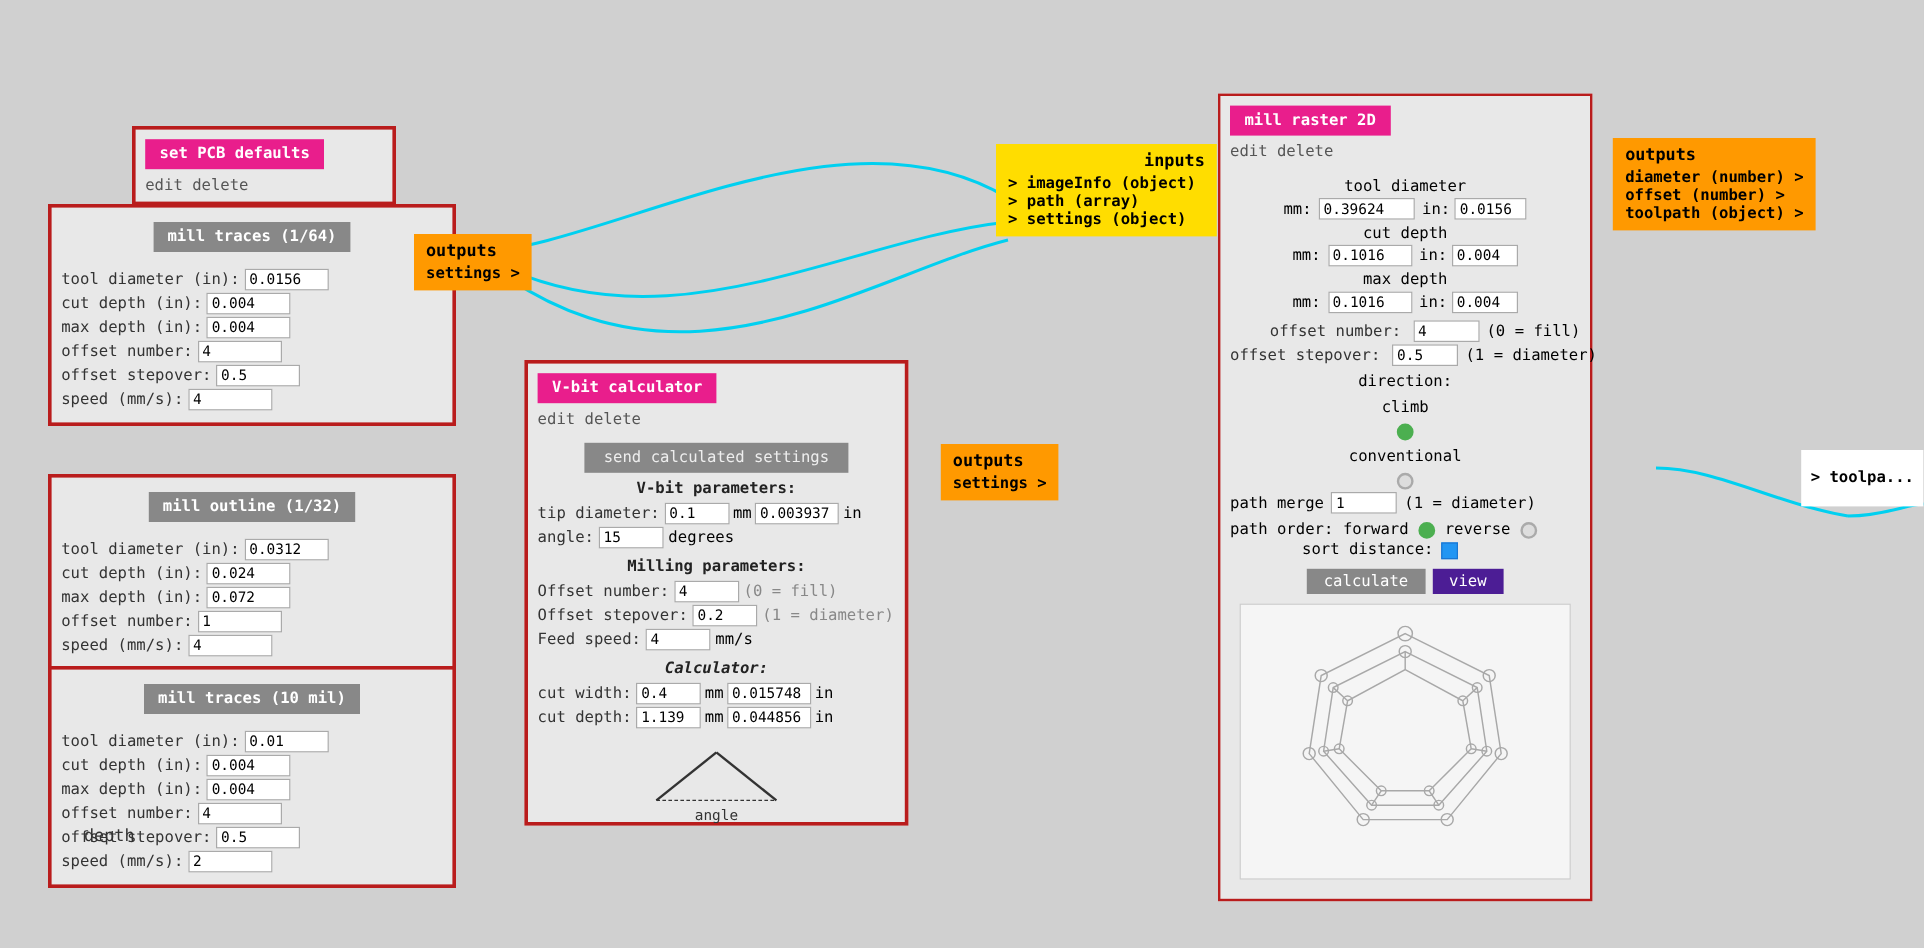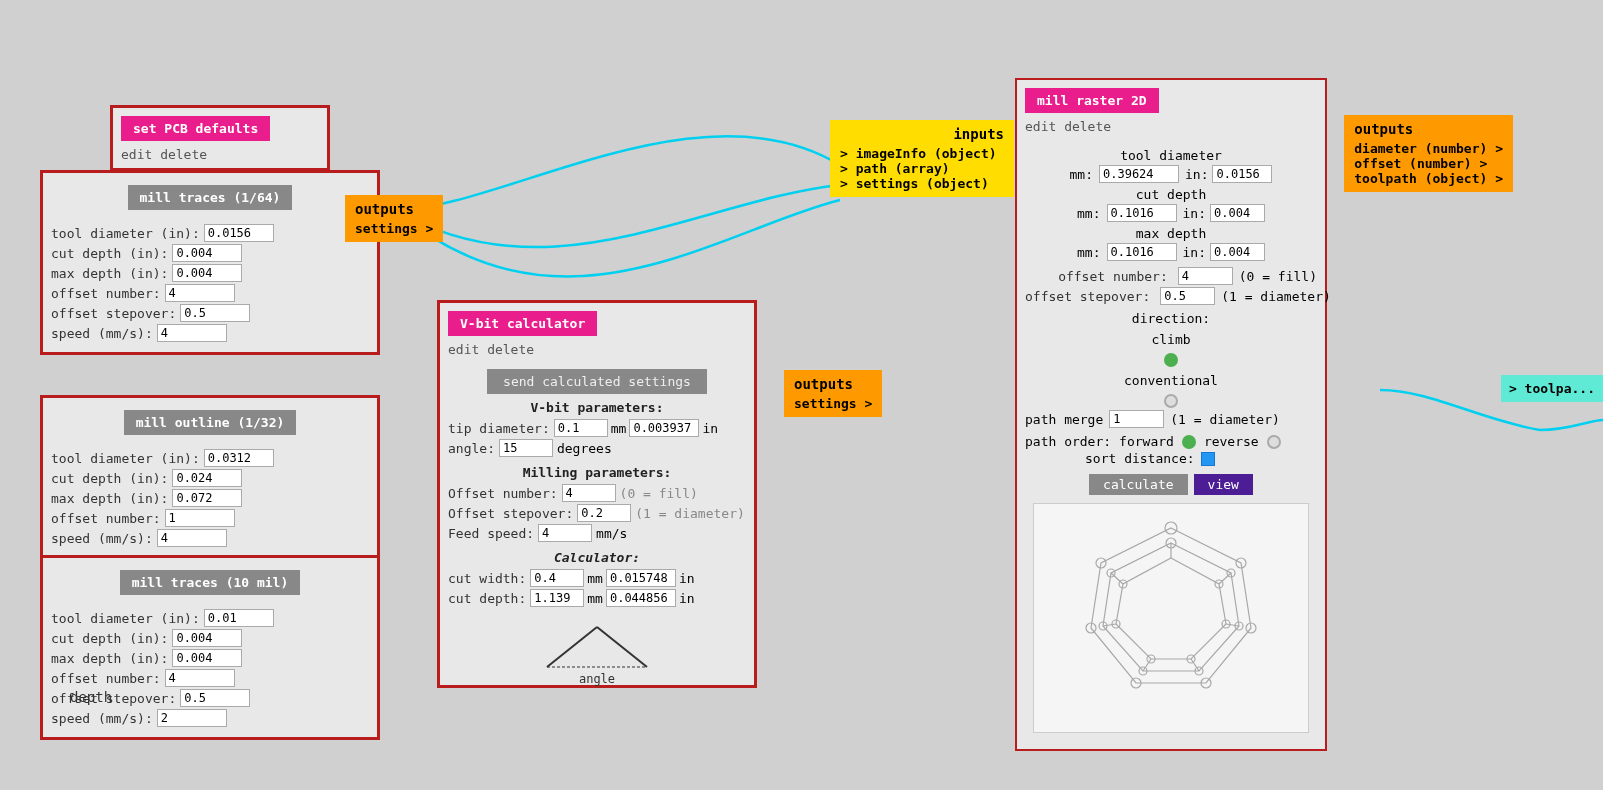--- a/index.html
+++ b/index.html
@@ -491,17 +491,17 @@
   </div>
 </div>
 
 <div class="outputs-block" style="right:90px; top:115px;">
   <div style="font-size:14px; margin-bottom:4px;">outputs</div>
   <div style="font-size:13px;">diameter (number) &gt;</div>
   <div style="font-size:13px;">offset (number) &gt;</div>
   <div style="font-size:13px;">toolpath (object) &gt;</div>
 </div>
 
-<div style="position:absolute; right:0; top:375px; background:#5eead4; padding:6px 8px; font-weight:bold; font-size:13px;margin-left:28px;">
+<div style="position:absolute; right:0; top:375px; background:#ffffff; padding:16px 8px; font-weight:bold; font-size:13px;margin-left:28px;">
   <span>&gt; toolpa...</span>
 </div>
 
 <div style="position:absolute; bottom:85px; left:70px; font-family:monospace; font-size:14px; color:#333;">depth</div>
 
 </body></html>

